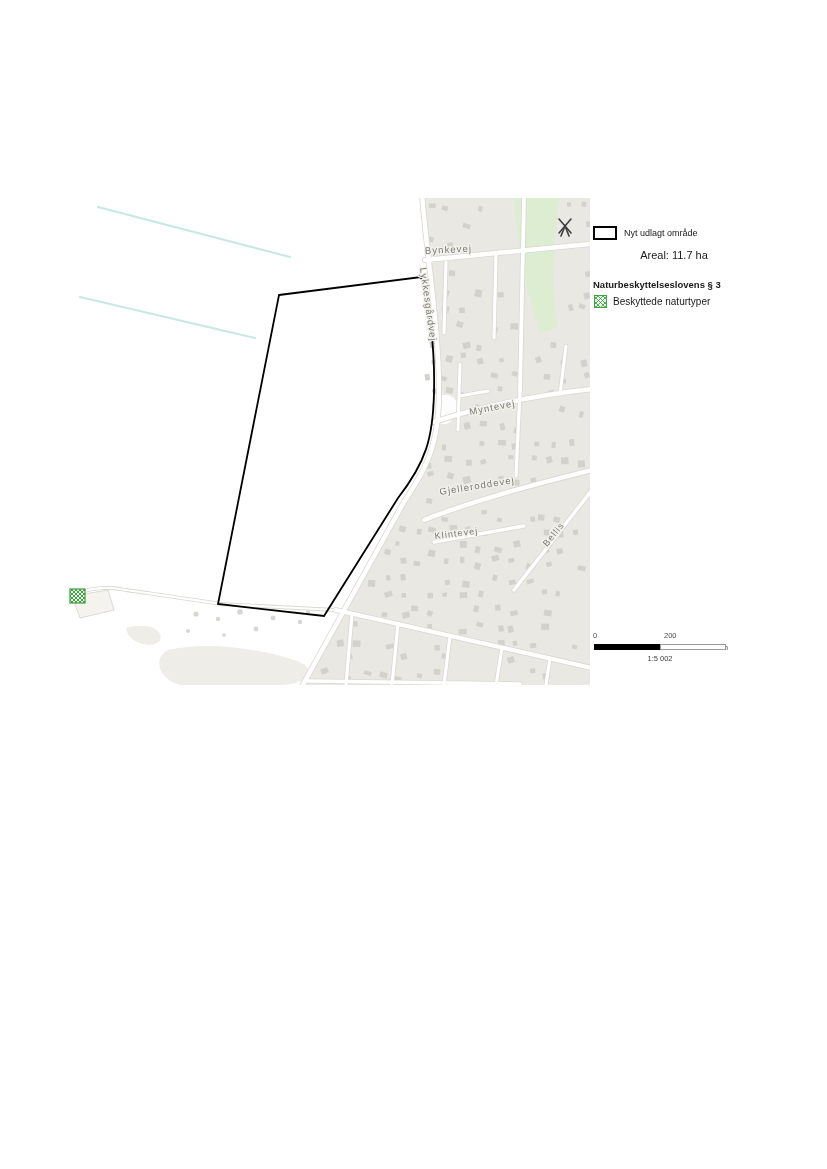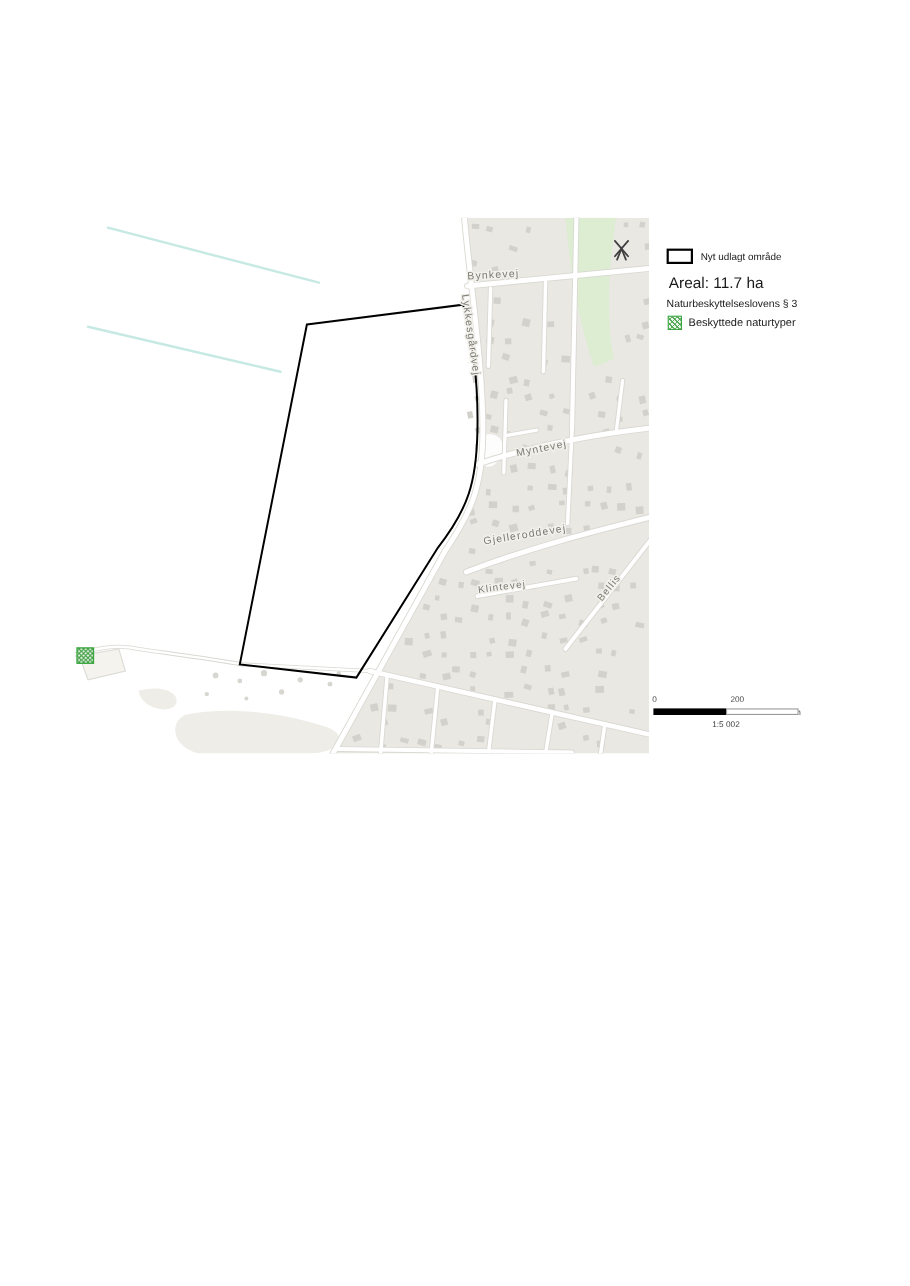--- a/index.html
+++ b/index.html
@@ -4,26 +4,26 @@
 <style>
   html,body{margin:0;padding:0;background:#fff;}
   .page{position:relative;width:827px;height:1169px;background:#fff;overflow:hidden;
         font-family:"Liberation Sans",sans-serif;}
   .map-wrap{position:absolute;left:68px;top:198px;width:522px;height:487px;}
   .map-wrap svg{display:block;}
   .street{font-family:"Liberation Sans",sans-serif;font-size:9.5px;letter-spacing:1.1px;
           fill:#7b7a72;stroke:#f2f1ec;stroke-width:2.6px;paint-order:stroke;}
   .street.small{font-size:9px;}
   
-  .legend{position:absolute;left:606px;top:226px;width:160px;color:#1a1a1a;}
+  .legend{position:absolute;left:593px;top:226px;width:160px;color:#1a1a1a;}
   .lg-row{display:flex;align-items:center;}
   .lg-sym-rect{width:20px;height:10px;border:2px solid #000;background:#fff;margin-right:7px;flex:0 0 auto;}
   .lg-label{font-size:9px;}
-  .lg-areal{font-size:14px;margin-top:9px;margin-left:2px;}
-  .lg-law{font-size:9.5px;font-weight:normal;margin-top:6px;}
+  .lg-areal{font-size:11px;margin-top:9px;margin-left:2px;text-align:center;}
+  .lg-law{font-size:9.5px;font-weight:bold;margin-top:18px;}
   .lg-row2{display:flex;align-items:center;margin-top:5px;}
   .lg-sym-hatch{width:11px;height:11px;margin:0 6px 0 1px;flex:0 0 auto;
       border:1px solid #3aa63f;
       background:
         repeating-linear-gradient(45deg, rgba(67,160,71,.85) 0 1px, transparent 1px 3.2px),
         repeating-linear-gradient(-45deg, rgba(67,160,71,.85) 0 1px, transparent 1px 3.2px),
         #edf6ec;}
   .lg-label2{font-size:10px;}
   
   .scalebar{position:absolute;left:592px;top:631px;width:136px;height:36px;color:#4a4a4a;}

